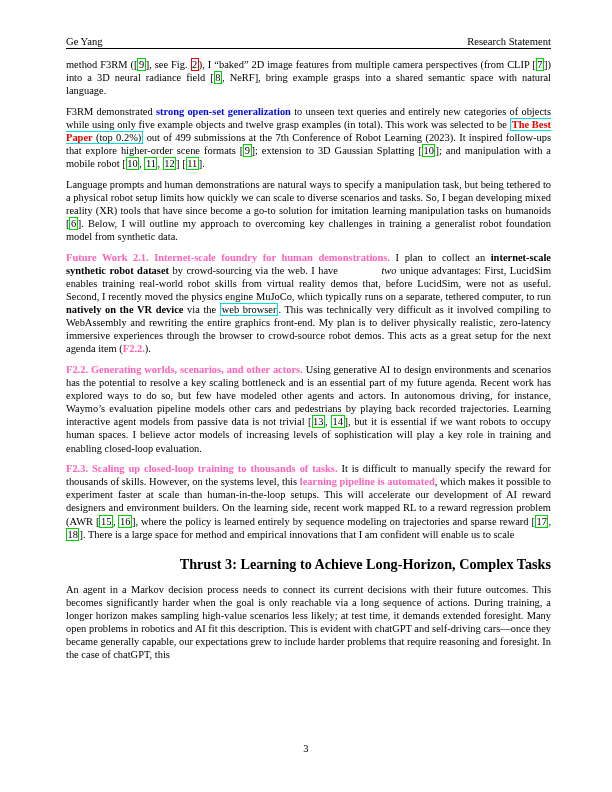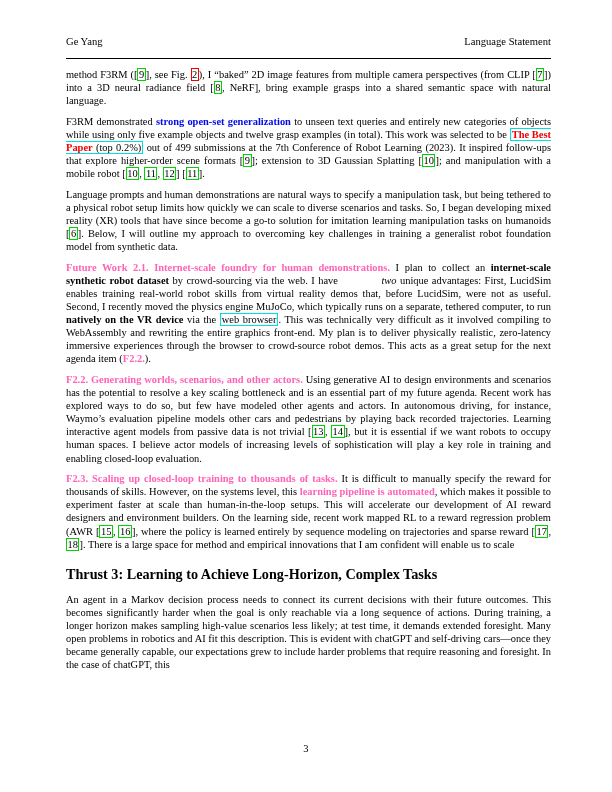--- a/index.html
+++ b/index.html
@@ -10,54 +10,54 @@
     font-family:"Liberation Serif","DejaVu Serif",serif;
     color:#000;
     box-sizing:border-box;
     padding:36px 61px 0 66px;
     overflow:hidden;
   }
   .hdr{
     display:flex;justify-content:space-between;align-items:baseline;
     font-size:10.6px;
     border-bottom:1px solid #000;
-    padding-bottom:11px;
+    padding-bottom:1px;
   }
   .docbody{margin-top:9px;}
   .docbody p{
     font-size:10.45px;line-height:13.1px;
     text-align:justify;
     margin:0 0 7.5px 0;
   }
   .docbody h2{
     font-size:14.2px;line-height:17px;
     font-weight:bold;
     margin:15px 0 10px 0;
-    text-align:left;
+    text-align:right;
   }
   .b{font-weight:bold;}
   .i{font-style:italic;margin-left:40px;}
   .blue{color:#0008e8;}
   .red{color:#ee0000;}
   .pink{color:#ff63b8;}
   .cite{border:1.2px solid #00d400;padding:0 0.5px;}
   .figbox{border:1.2px solid #f00000;padding:0 0.5px;}
   .cyanbox{border:1.2px solid #00e0e0;padding:0 1px;}
   .pagenum{
     position:absolute;left:0;right:0;bottom:38px;
     text-align:center;font-size:10.6px;
   }
 </style>
 </head>
 <body>
 
 <div class="page">
   <div class="hdr">
     <span>Ge Yang</span>
-    <span>Language Statement</span>
+    <span>Research Statement</span>
   </div>
   <div class="docbody">
       <p><span>method F3RM  ([</span><span class="cite">9</span><span>], see Fig. </span><span class="figbox">2</span><span>), I “baked” 2D image features from multiple camera perspectives (from CLIP [</span><span class="cite">7</span><span>]) into a 3D neural radiance field [</span><span class="cite">8</span><span>, NeRF], bring example grasps into a shared semantic space with natural language.</span></p>
       <p><span>F3RM demonstrated </span><span class="b blue">strong open-set generalization</span><span> to unseen text queries and entirely new categories of objects while using only five example objects and twelve grasp examples (in total). This work was selected to be </span><span class="cyanbox"><span class="b red">The Best Paper</span><span> (top 0.2%)</span></span><span> out of 499 submissions at the 7th Conference of Robot Learning (2023). It inspired follow-ups that explore higher-order scene formats [</span><span class="cite">9</span><span>]; extension to 3D Gaussian Splatting [</span><span class="cite">10</span><span>]; and manipulation with a mobile robot [</span><span class="cite">10</span><span>, </span><span class="cite">11</span><span>, </span><span class="cite">12</span><span>] [</span><span class="cite">11</span><span>].</span></p>
       <p><span>Language prompts and human demonstrations are natural ways to specify a manipulation task, but being tethered to a physical robot setup limits how quickly we can scale to diverse scenarios and tasks. So, I began developing mixed reality (XR) tools that have since become a go-to solution for imitation learning manipulation tasks on humanoids [</span><span class="cite">6</span><span>]. Below, I will outline my approach to overcoming key challenges in training a generalist robot foundation model from synthetic data.</span></p>
       <p><span class="b pink">Future Work 2.1. Internet-scale foundry for human demonstrations.</span><span> I plan to collect an </span><span class="b">internet-scale synthetic robot dataset</span><span> by crowd-sourcing via the web. I have </span><span class="i">two</span><span> unique advantages: First, LucidSim enables training real-world robot skills from virtual reality demos that, before LucidSim, were not as useful. Second, I recently moved the physics engine MuJoCo, which typically runs on a separate, tethered computer, to run </span><span class="b">natively on the VR device</span><span> via the </span><span class="cyanbox">web browser</span><span>. This was technically very difficult as it involved compiling to WebAssembly and rewriting the entire graphics front-end. My plan is to deliver physically realistic, zero-latency immersive experiences through the browser to crowd-source robot demos. This acts as a great setup for the next agenda item (</span><span class="b pink">F2.2.</span><span>).</span></p>
       <p><span class="b pink">F2.2. Generating worlds, scenarios, and other actors.</span><span> Using generative AI to design environments and scenarios has the potential to resolve a key scaling bottleneck and is an essential part of my future agenda.  Recent work has explored ways to do so, but few have modeled other agents and actors. In autonomous driving, for instance, Waymo’s evaluation pipeline models other cars and pedestrians by playing back recorded trajectories.  Learning interactive agent models from passive data is not trivial [</span><span class="cite">13</span><span>, </span><span class="cite">14</span><span>], but it is essential if we want robots to occupy human spaces.  I believe actor models of increasing levels of sophistication will play a key role in training and enabling closed-loop evaluation.</span></p>
       <p><span class="b pink">F2.3. Scaling up closed-loop training to thousands of tasks.</span><span> It is difficult to manually specify the reward for thousands of skills.  However, on the systems level, this </span><span class="b pink">learning pipeline is automated</span><span>, which makes it possible to experiment faster at scale than human-in-the-loop setups.  This will accelerate our development of AI reward designers and environment builders. On the learning side, recent work mapped RL to a reward regression problem (AWR [</span><span class="cite">15</span><span>, </span><span class="cite">16</span><span>], where the policy is learned entirely by sequence modeling on trajectories and sparse reward [</span><span class="cite">17</span><span>, </span><span class="cite">18</span><span>]. There is a large space for method and empirical innovations that I am confident will enable us to scale</span></p>
       <h2><span>Thrust 3: Learning to Achieve Long-Horizon, Complex Tasks</span></h2>
       <p><span>An agent in a Markov decision process needs to connect its current decisions with their future outcomes.  This becomes significantly harder when the goal is only reachable via a long sequence of actions.  During training, a longer horizon makes sampling high-value scenarios less likely; at test time, it demands extended foresight.  Many open problems in robotics and AI fit this description. This is evident with chatGPT and self-driving cars—once they became generally capable, our expectations grew to include harder problems that require reasoning and foresight. In the case of chatGPT, this</span></p>

